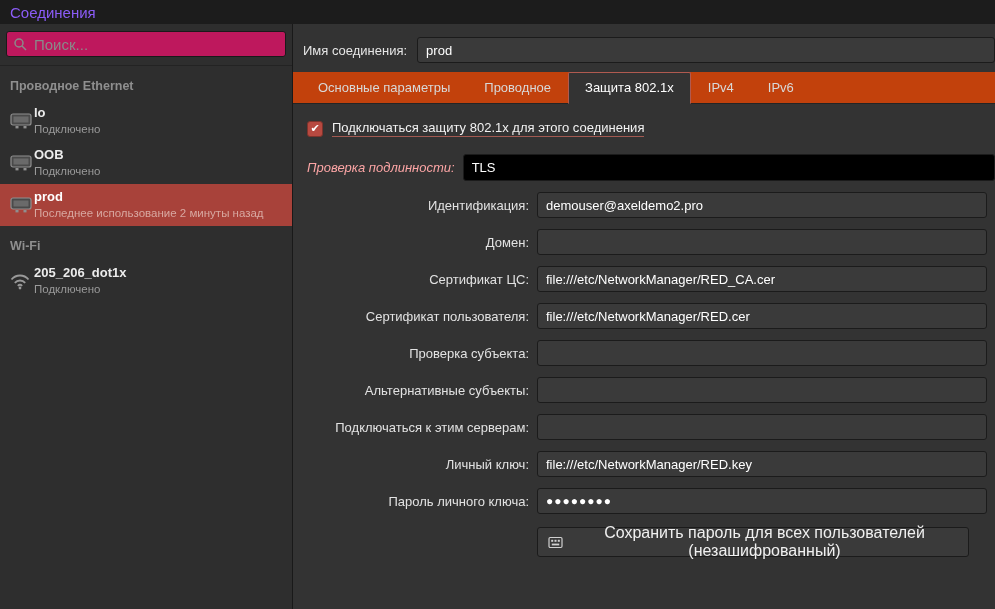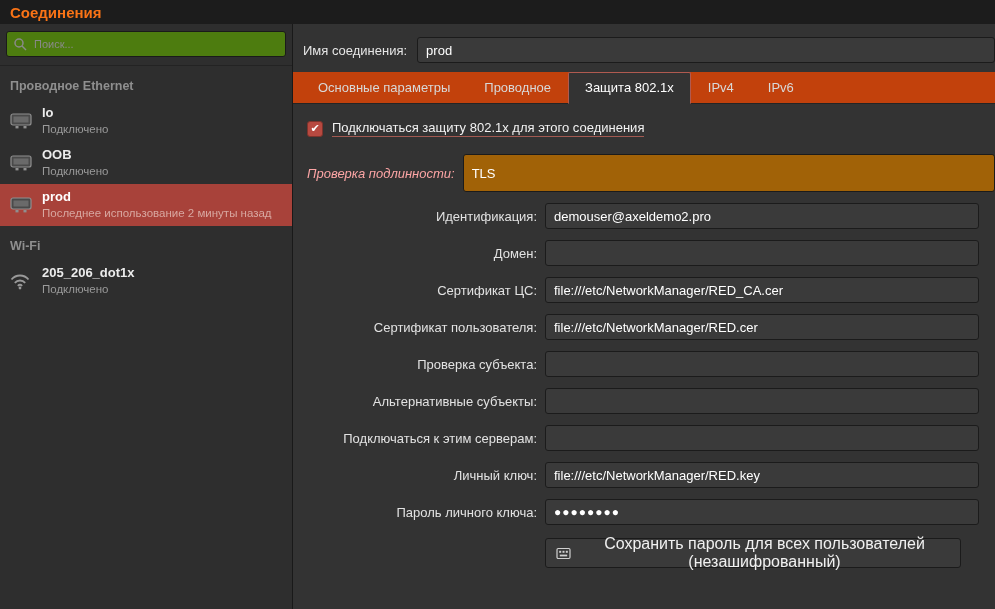--- a/index.html
+++ b/index.html
@@ -6,41 +6,41 @@
   html, body { width: 995px; height: 609px; overflow: hidden; }
   body {
     font-family: "Liberation Sans", sans-serif;
     background: #333333;
     color: #ededed;
     font-size: 13px;
   }
   
   .titlebar {
     height: 24px; background: #1c1c1c; display: flex; align-items: center;
-    padding-left: 10px; font-size: 15px; font-weight: bold; color: #f97316;
+    padding-left: 10px; font-size: 15px; font-weight: normal; color: #8b5cf6;
   }
   
   .app { display: flex; height: 585px; }
   
   .sidebar {
     width: 293px; min-width: 293px; background: #2e2e2e;
     border-right: 1px solid #191919; display: flex; flex-direction: column;
   }
   .search-row { position: relative; padding: 7px 6px 8px; border-bottom: 1px solid #232323; }
   .search-input {
-    width: 100%; height: 26px; background: #4d7c0f; border: 1px solid #1a1a1a;
-    border-radius: 3px; color: #dddddd; padding: 0 8px 0 27px; font-size: 11px;
+    width: 100%; height: 26px; background: #be185d; border: 1px solid #1a1a1a;
+    border-radius: 3px; color: #dddddd; padding: 0 8px 0 27px; font-size: 15px;
     font-family: inherit; outline: none;
   }
   .search-input::placeholder { color: #8a8a8a; }
   .search-icon { position: absolute; left: 13px; top: 13px; width: 14px; height: 14px; }
   .conn-list { flex: 1; overflow: hidden; }
   .section-header { padding: 13px 10px 7px; font-size: 12.5px; font-weight: bold; color: #8f8f8f; }
   .conn-item {
-    display: flex; align-items: center; gap: 8px; padding: 5px 10px;
+    display: flex; align-items: center; gap: 0; padding: 5px 10px;
     height: 42px; cursor: default;
   }
   .conn-item.selected { background: #a8423a; }
   .conn-icon { width: 24px; display: flex; align-items: center; }
   .conn-text { display: flex; flex-direction: column; justify-content: center; overflow: hidden; }
   .conn-name { font-size: 13px; font-weight: bold; color: #ececec; line-height: 1.3; white-space: nowrap; }
   .conn-status { font-size: 11.5px; color: #9a9a9a; line-height: 1.3; white-space: nowrap; }
   .conn-item.selected .conn-name { color: #ffffff; }
   .conn-item.selected .conn-status { color: #d8a8a1; }
   
@@ -66,26 +66,26 @@
     width: 16px; height: 16px; min-width: 16px; background: #b74940;
     border: 1px solid #7e332c; border-radius: 3px;
     display: flex; align-items: center; justify-content: center;
   }
   .check-glyph { color: #ffffff; font-size: 11px; line-height: 1; }
   .checkbox-label { color: #f2f2f2; border-bottom: 1px solid #a35a52; padding-bottom: 1px; }
   
   .auth-row { display: flex; align-items: center; gap: 8px; margin: 17px 0 4px 14px; }
   .auth-row label { color: #fca5a5; white-space: nowrap; font-style: italic; }
   .combo {
-    flex: 1; height: 38px; background: #a16207; border: 1px solid #1b1b1b; border-radius: 3px;
+    flex: 1; height: 27px; background: #000000; border: 1px solid #1b1b1b; border-radius: 3px;
     display: flex; align-items: center; padding: 0 8px; color: #ffffff;
   }
   
   .fields { margin-top: 8px; }
-  .field-row { display: flex; align-items: center; margin: 11px 16px; }
+  .field-row { display: flex; align-items: center; margin: 11px 8px; }
   .field-label {
     width: 228px; min-width: 228px; text-align: right; margin-right: 8px;
     color: #e2e2e2; white-space: nowrap;
   }
   .field-input { flex: 1; }
   .field-input.password { letter-spacing: 1px; font-size: 12px; }
   
   .save-row { margin-top: 13px; }
   .save-btn {
     flex: 1; display: flex; align-items: center; gap: 8px; height: 30px;

